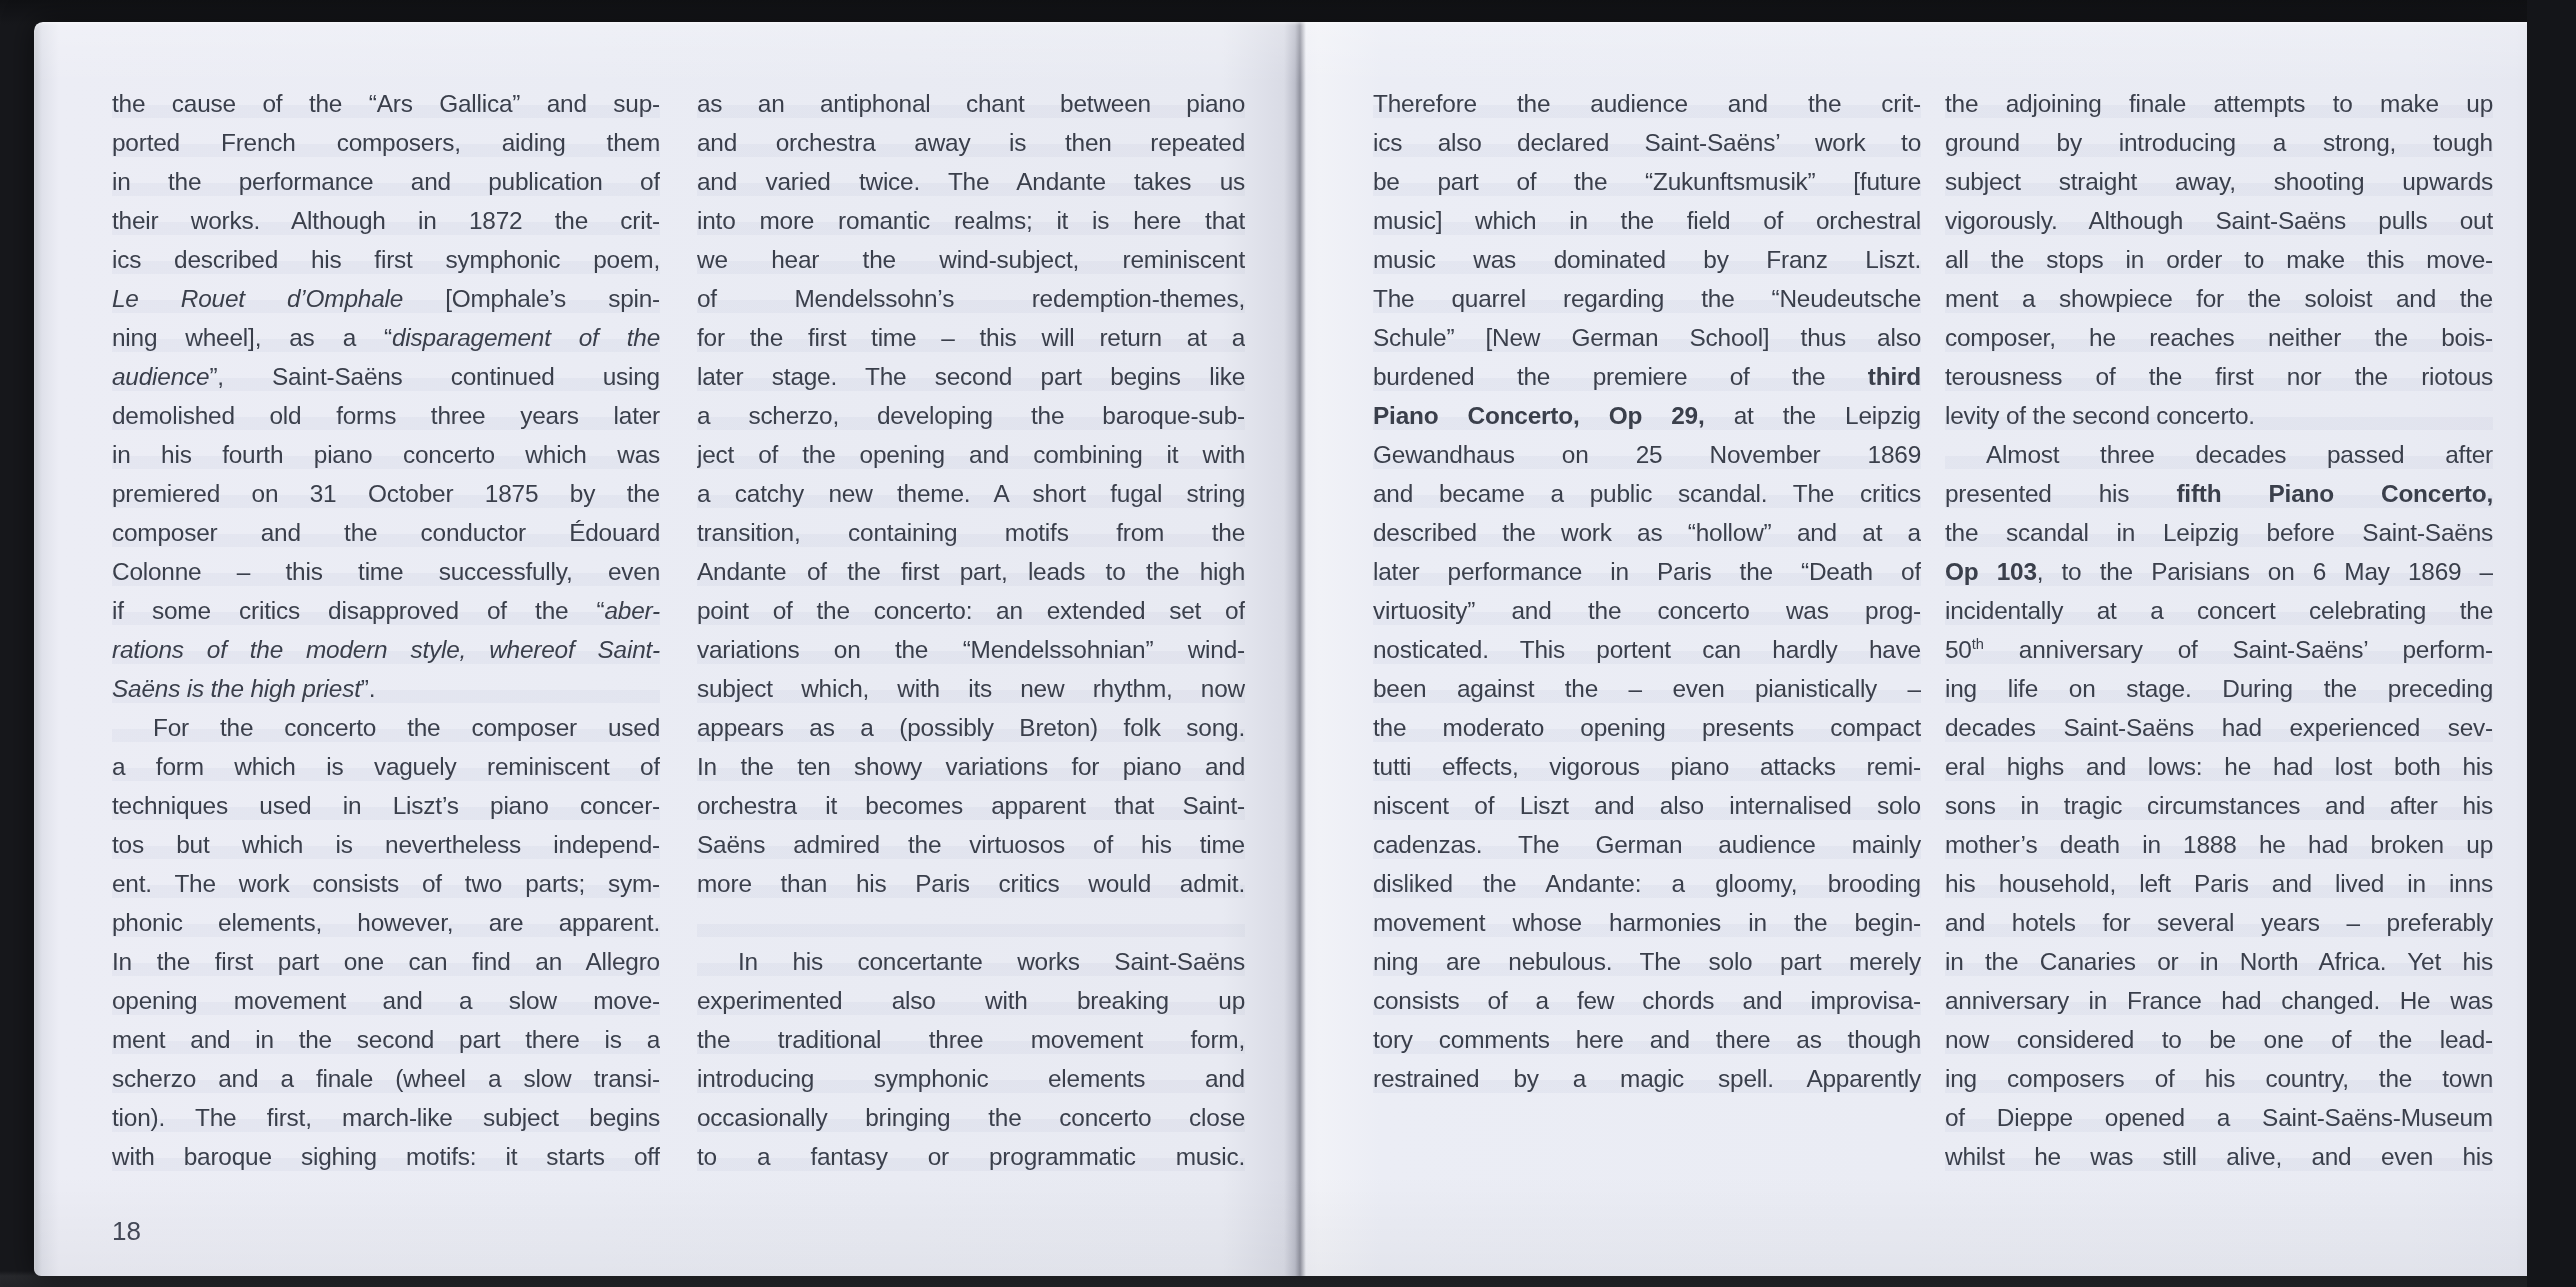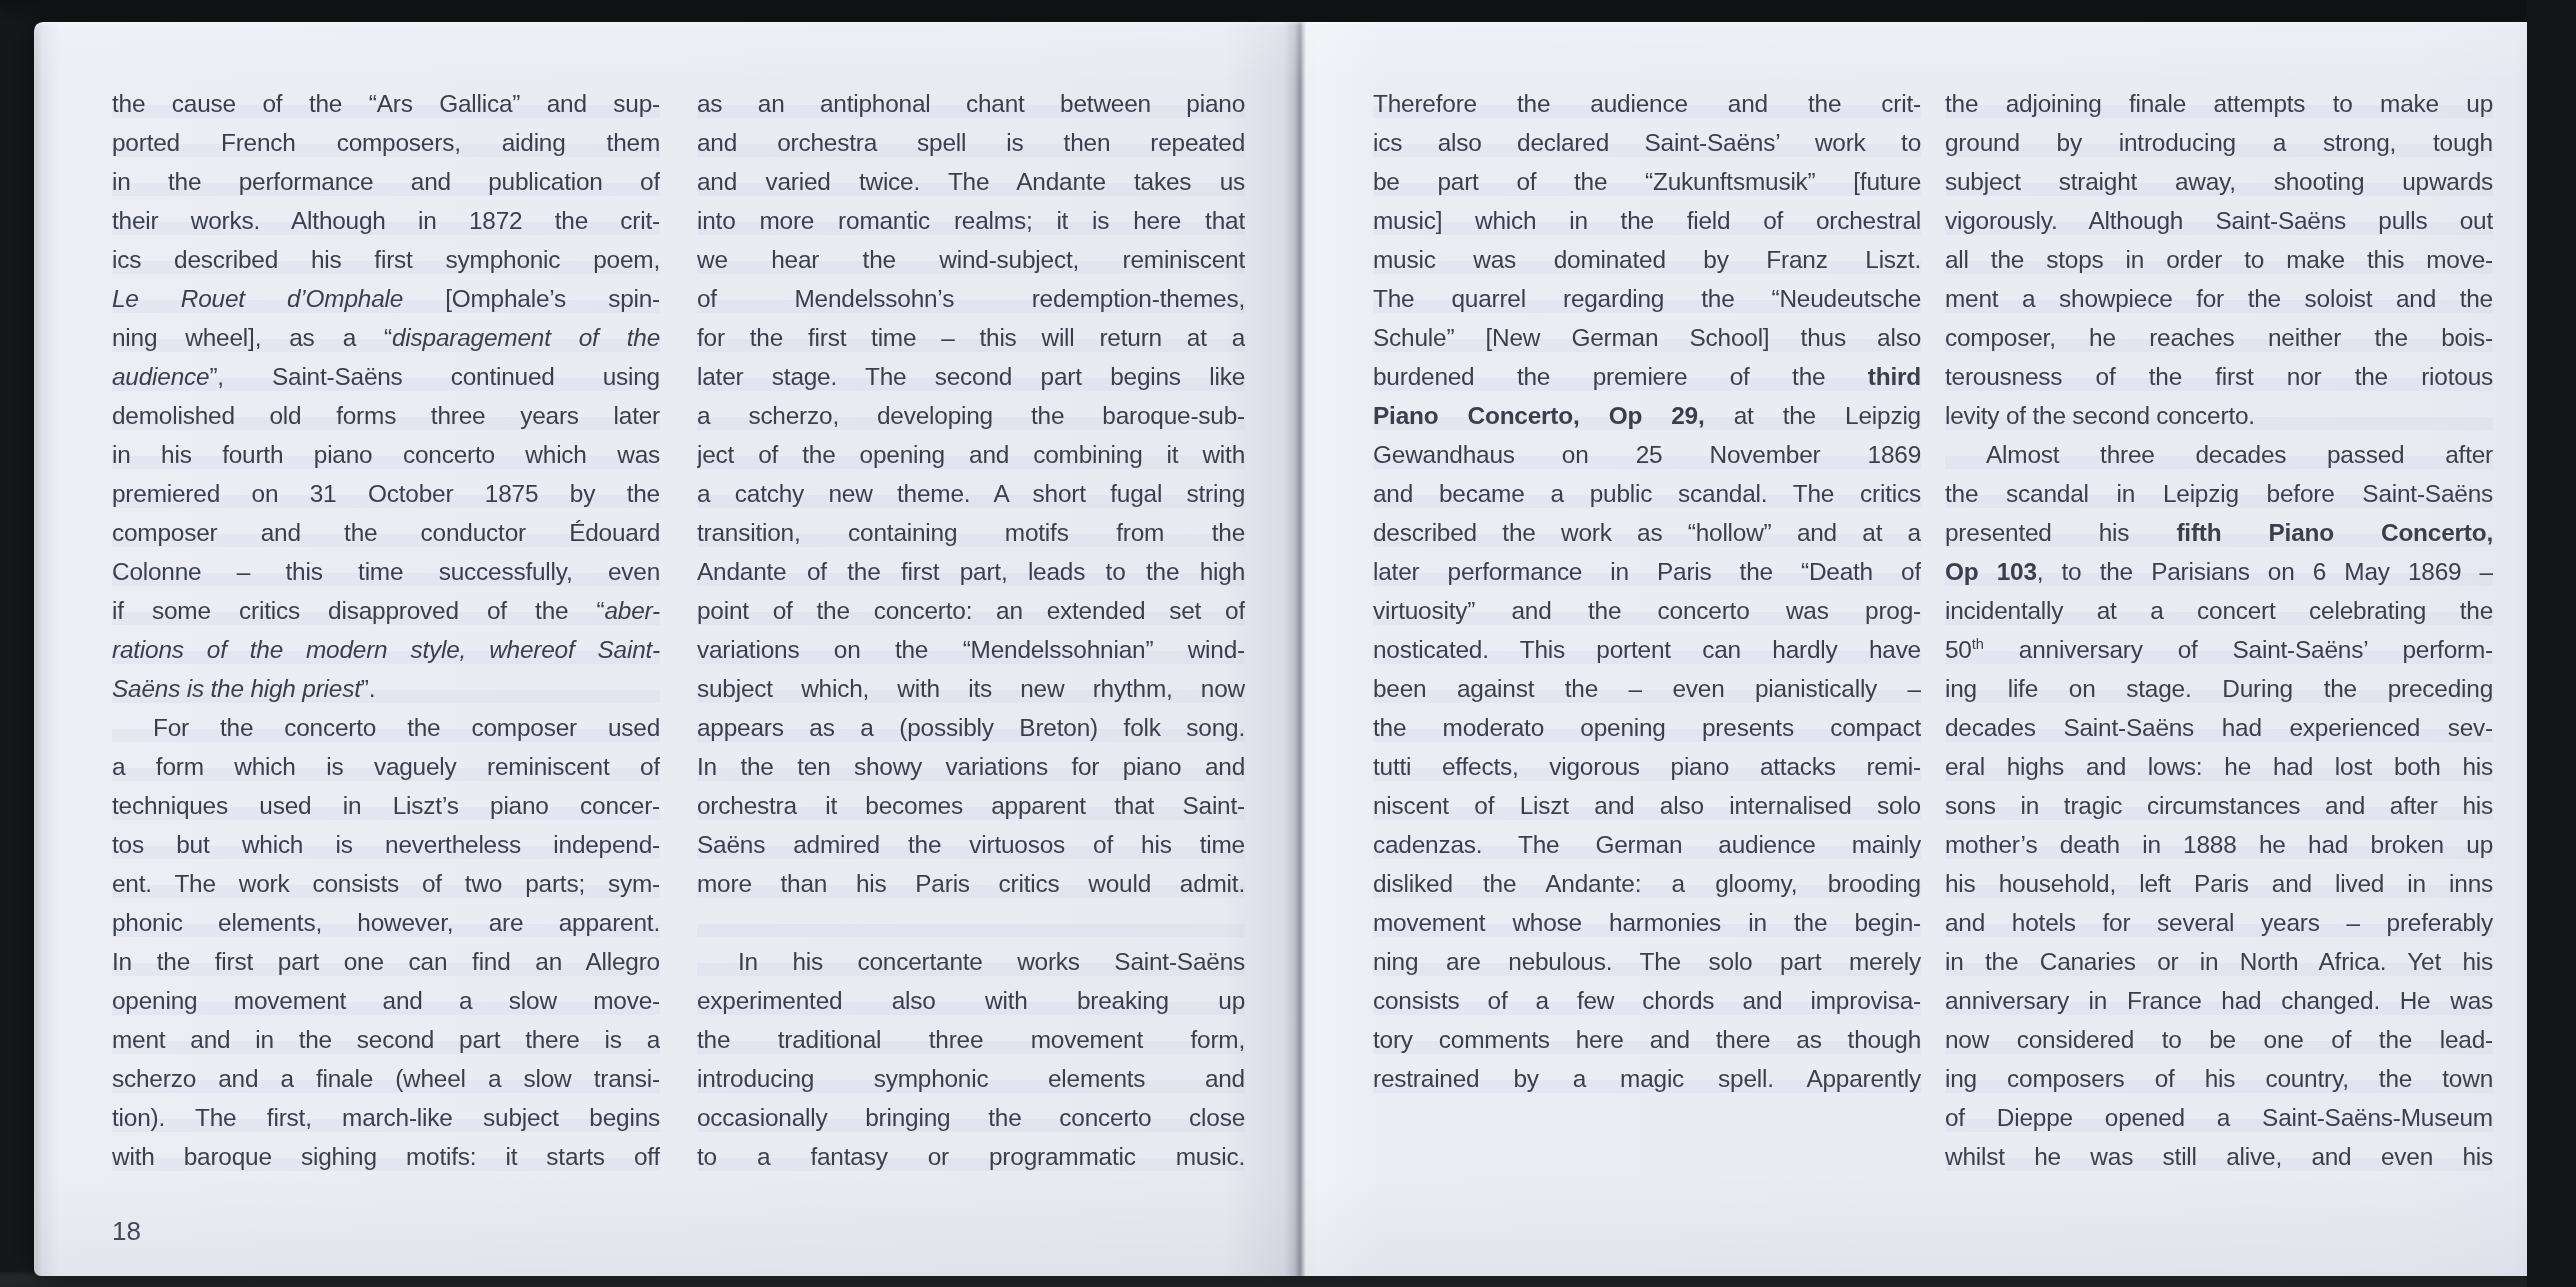--- a/index.html
+++ b/index.html
@@ -113,21 +113,21 @@
           <div class="tline"><span>phonic elements, however, are apparent.</span></div>
           <div class="tline"><span>In the first part one can find an Allegro</span></div>
           <div class="tline"><span>opening movement and a slow move-</span></div>
           <div class="tline"><span>ment and in the second part there is a</span></div>
           <div class="tline"><span>scherzo and a finale (wheel a slow transi-</span></div>
           <div class="tline"><span>tion). The first, march-like subject begins</span></div>
           <div class="tline"><span>with baroque sighing motifs: it starts off</span></div>
         </div>
       <div class="col c1">
           <div class="tline"><span>as an antiphonal chant between piano</span></div>
-          <div class="tline"><span>and orchestra spell is then repeated</span></div>
+          <div class="tline"><span>and orchestra away is then repeated</span></div>
           <div class="tline"><span>and varied twice. The Andante takes us</span></div>
           <div class="tline"><span>into more romantic realms; it is here that</span></div>
           <div class="tline"><span>we hear the wind-subject, reminiscent</span></div>
           <div class="tline"><span>of Mendelssohn’s redemption-themes,</span></div>
           <div class="tline"><span>for the first time – this will return at a</span></div>
           <div class="tline"><span>later stage. The second part begins like</span></div>
           <div class="tline"><span>a scherzo, developing the baroque-sub-</span></div>
           <div class="tline"><span>ject of the opening and combining it with</span></div>
           <div class="tline"><span>a catchy new theme. A short fugal string</span></div>
           <div class="tline"><span>transition, containing motifs from the</span></div>
@@ -184,22 +184,22 @@
           <div class="tline"><span>the adjoining finale attempts to make up</span></div>
           <div class="tline"><span>ground by introducing a strong, tough</span></div>
           <div class="tline"><span>subject straight away, shooting upwards</span></div>
           <div class="tline"><span>vigorously. Although Saint-Saëns pulls out</span></div>
           <div class="tline"><span>all the stops in order to make this move-</span></div>
           <div class="tline"><span>ment a showpiece for the soloist and the</span></div>
           <div class="tline"><span>composer, he reaches neither the bois-</span></div>
           <div class="tline"><span>terousness of the first nor the riotous</span></div>
           <div class="tline nojust"><span>levity of the second concerto.</span></div>
           <div class="tline indent"><span>Almost three decades passed after</span></div>
+          <div class="tline"><span>presented his </span><b>fifth Piano Concerto,</b></div>
           <div class="tline"><span>the scandal in Leipzig before Saint-Saëns</span></div>
-          <div class="tline"><span>presented his </span><b>fifth Piano Concerto,</b></div>
           <div class="tline"><b>Op 103</b><span>, to the Parisians on 6 May 1869 –</span></div>
           <div class="tline"><span>incidentally at a concert celebrating the</span></div>
           <div class="tline"><span>50</span><sup>th</sup><span> anniversary of Saint-Saëns’ perform-</span></div>
           <div class="tline"><span>ing life on stage. During the preceding</span></div>
           <div class="tline"><span>decades Saint-Saëns had experienced sev-</span></div>
           <div class="tline"><span>eral highs and lows: he had lost both his</span></div>
           <div class="tline"><span>sons in tragic circumstances and after his</span></div>
           <div class="tline"><span>mother’s death in 1888 he had broken up</span></div>
           <div class="tline"><span>his household, left Paris and lived in inns</span></div>
           <div class="tline"><span>and hotels for several years – preferably</span></div>

